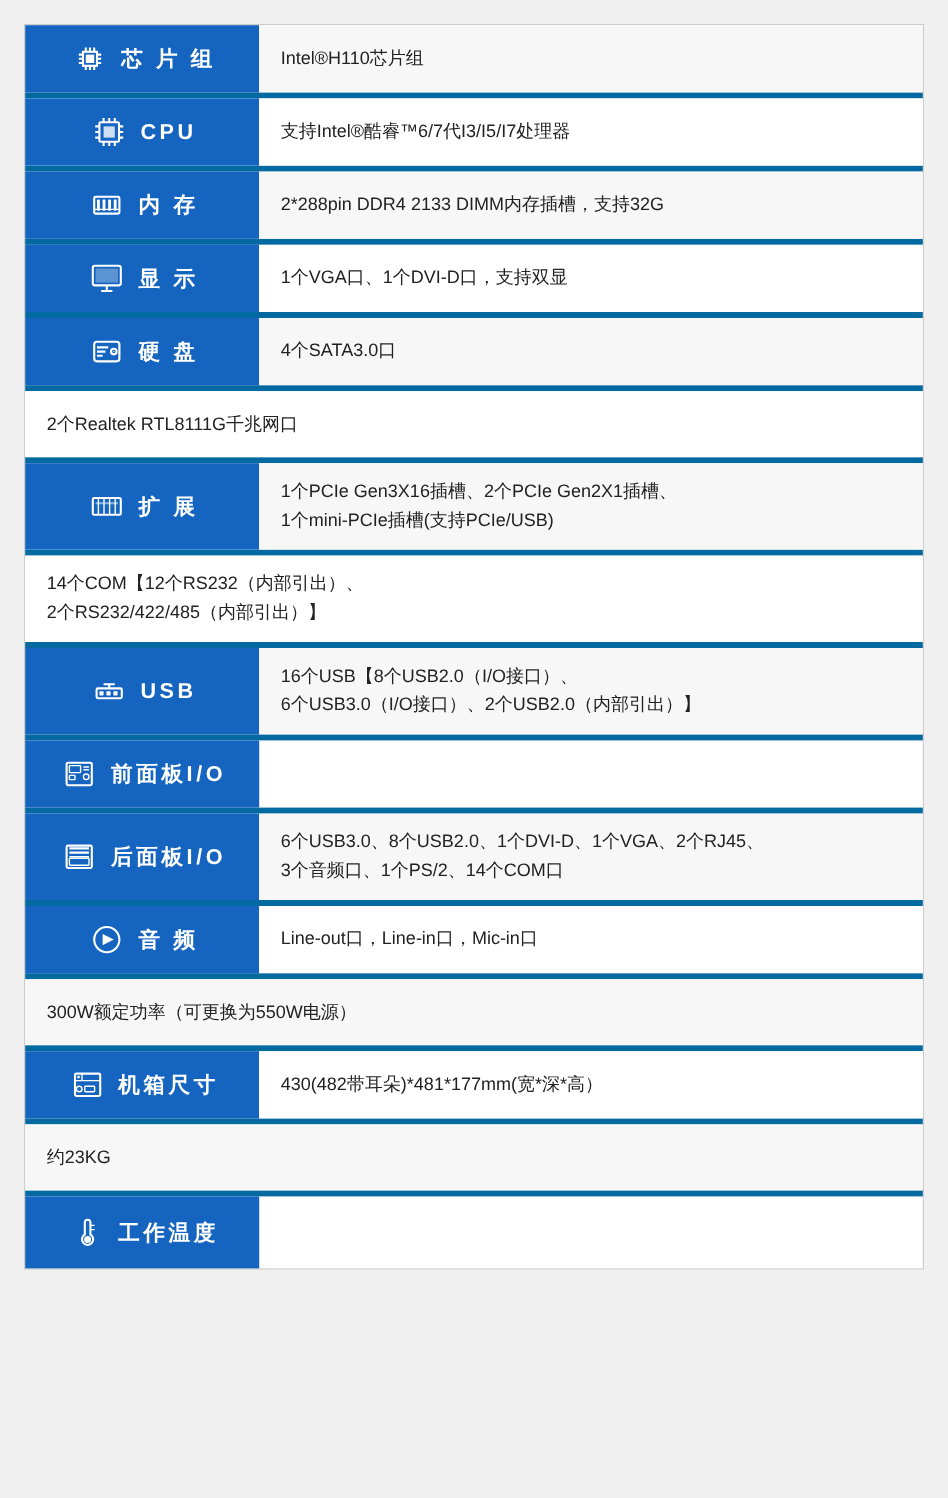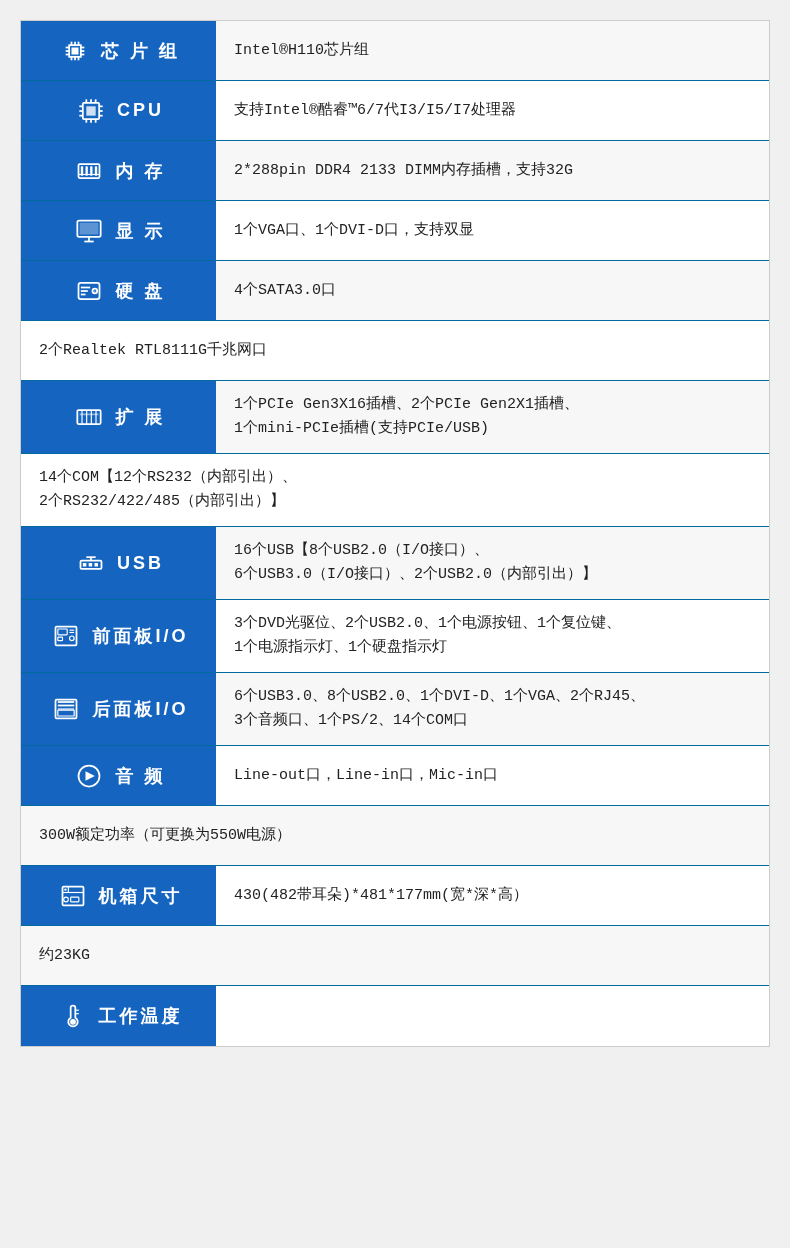--- a/index.html
+++ b/index.html
@@ -10,21 +10,21 @@
       justify-content: center;
       padding: 20px 0;
     }
     .table-container {
       width: 750px;
       border: 1px solid #ccc;
       background: #fff;
     }
     .spec-row {
       display: flex;
-      border-bottom: 1px solid #0369a1;
+      border-bottom: 5px solid #0369a1;
       min-height: 60px;
     }
     .spec-row:last-child {
       border-bottom: none;
     }
     .spec-label {
       width: 195px;
       min-width: 195px;
       background: #1565c0;
       display: flex;
@@ -53,21 +53,20 @@
     }
     .spec-value {
       flex: 1;
       display: flex;
       align-items: center;
       padding: 12px 18px;
       font-size: 15px;
       color: #222;
       line-height: 1.6;
       background: #fff;
-      font-family: Liberation Mono, monospace;
     }
     .spec-row:nth-child(odd) .spec-value {
       background: #f7f7f7;
     }
     .spec-row:nth-child(even) .spec-value {
       background: #ffffff;
     }
     
     .icon svg {
       width: 28px;
@@ -218,21 +217,20 @@
       <rect x="3" y="4" width="18" height="16" rx="1" fill="none" stroke="white" stroke-width="1.5"></rect>
       <rect x="5" y="6" width="8" height="5" rx="0.5" fill="none" stroke="white" stroke-width="1"></rect>
       <rect x="5" y="13" width="4" height="3" rx="0.5" fill="none" stroke="white" stroke-width="1"></rect>
       <circle cx="17" cy="14" r="2" fill="none" stroke="white" stroke-width="1"></circle>
       <line x1="15" y1="7" x2="19" y2="7" stroke="white" stroke-width="1"></line>
       <line x1="15" y1="9" x2="19" y2="9" stroke="white" stroke-width="1"></line>
     </svg>
         </div>
         <span class="label-text">前面板I/O</span>
       </div>
-      <div class="spec-value">3个DVD光驱位、2个USB2.0、1个电源按钮、1个复位键、<br>1个电源指示灯、1个硬盘指示灯</div>
     </div>
     <div class="spec-row">
       <div class="spec-label">
         <div class="icon">
           <svg viewBox="0 0 24 24" xmlns="http://www.w3.org/2000/svg">
       <rect x="3" y="4" width="18" height="16" rx="1" fill="none" stroke="white" stroke-width="1.5"></rect>
       <rect x="5" y="13" width="14" height="5" rx="0.5" fill="none" stroke="white" stroke-width="1"></rect>
       <line x1="5" y1="6" x2="19" y2="6" stroke="white" stroke-width="1.5"></line>
       <line x1="5" y1="9" x2="19" y2="9" stroke="white" stroke-width="1.5"></line>
       <line x1="5" y1="12" x2="19" y2="12" stroke="white" stroke-width="1"></line>

